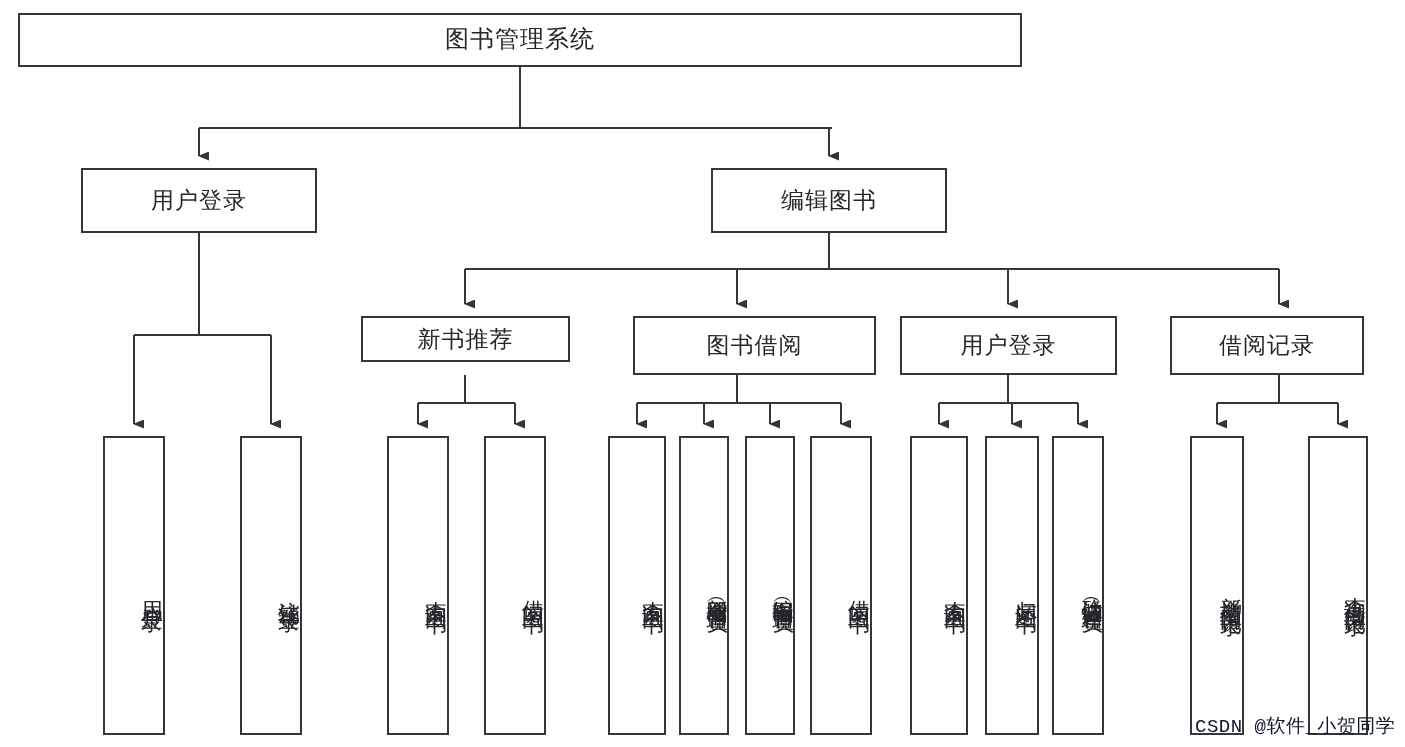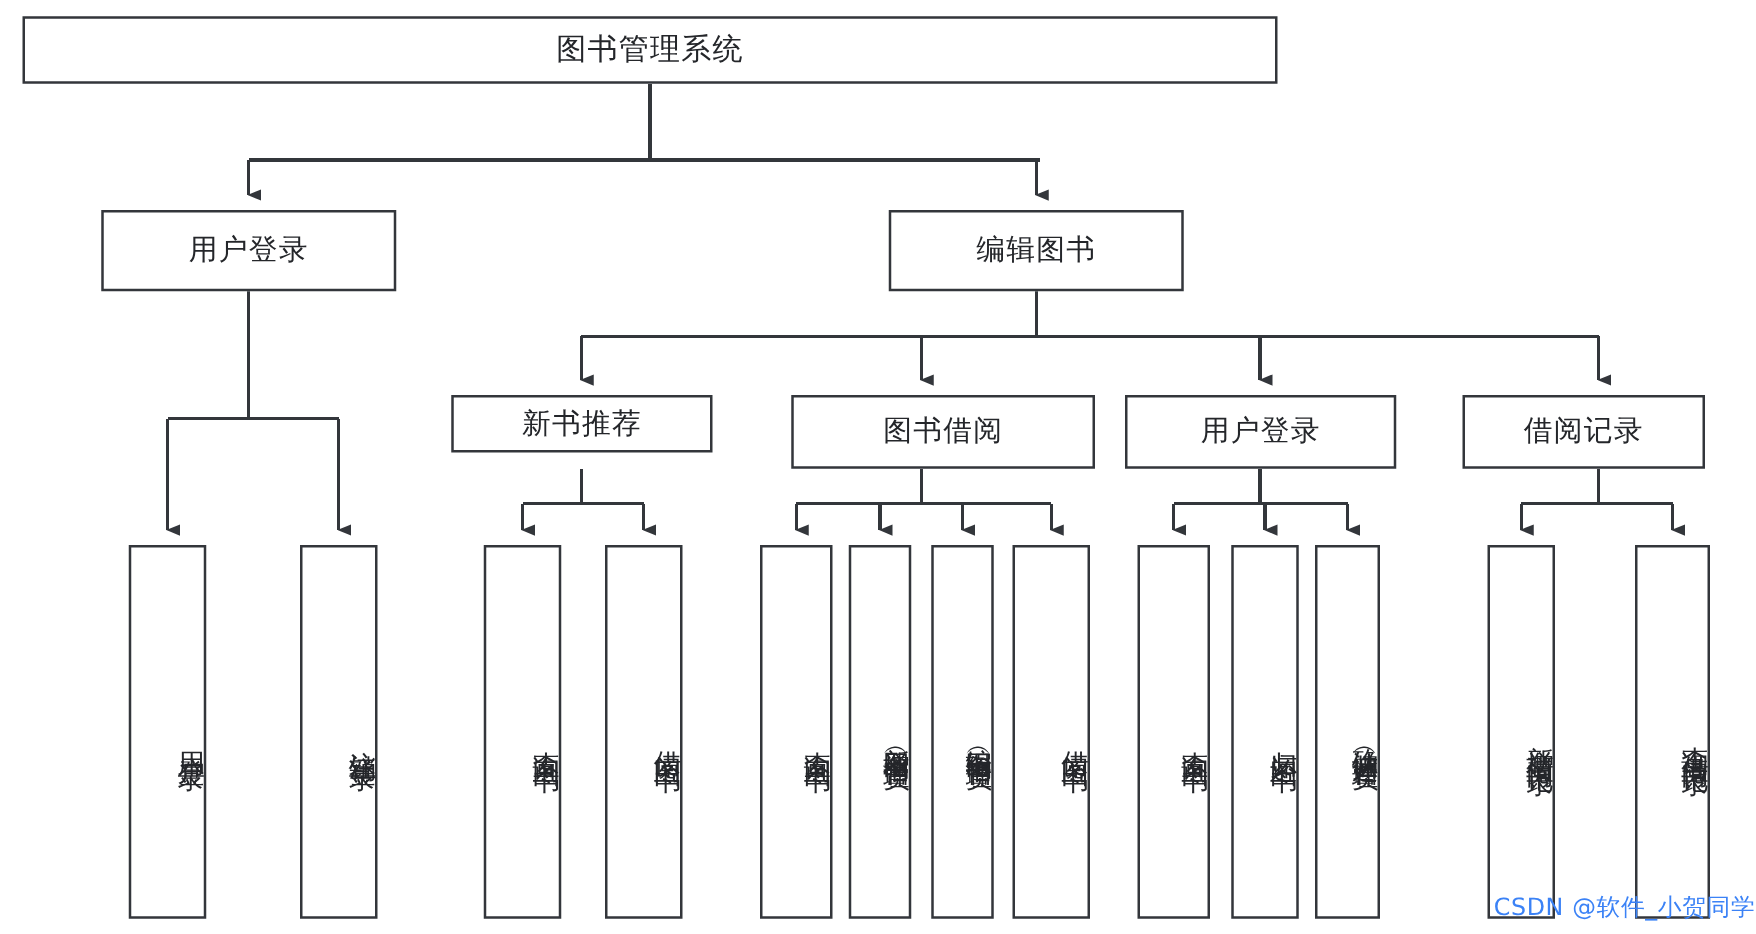--- a/index.html
+++ b/index.html
@@ -54,24 +54,25 @@
     align-items: flex-start;
     justify-content: center;
     white-space: nowrap;
   }
   .node.leaf.narrow {
     font-size: 21px;
     letter-spacing: 2px;
   }
   .watermark {
     position: absolute;
-    color: #3b82f6;
+    color: #0f172a;
     font-size: 19px;
     letter-spacing: 0.5px;
     white-space: nowrap;
+    font-family: Liberation Mono, monospace;
   }
 </style>
 </head>
 <body>
 
 <div id="canvas">
 
   <svg class="connectors" viewBox="0 0 1405 747">
     <defs>
       <marker id="arrowhead" markerWidth="9" markerHeight="11" refX="4.5" refY="10" orient="auto" markerUnits="userSpaceOnUse">

